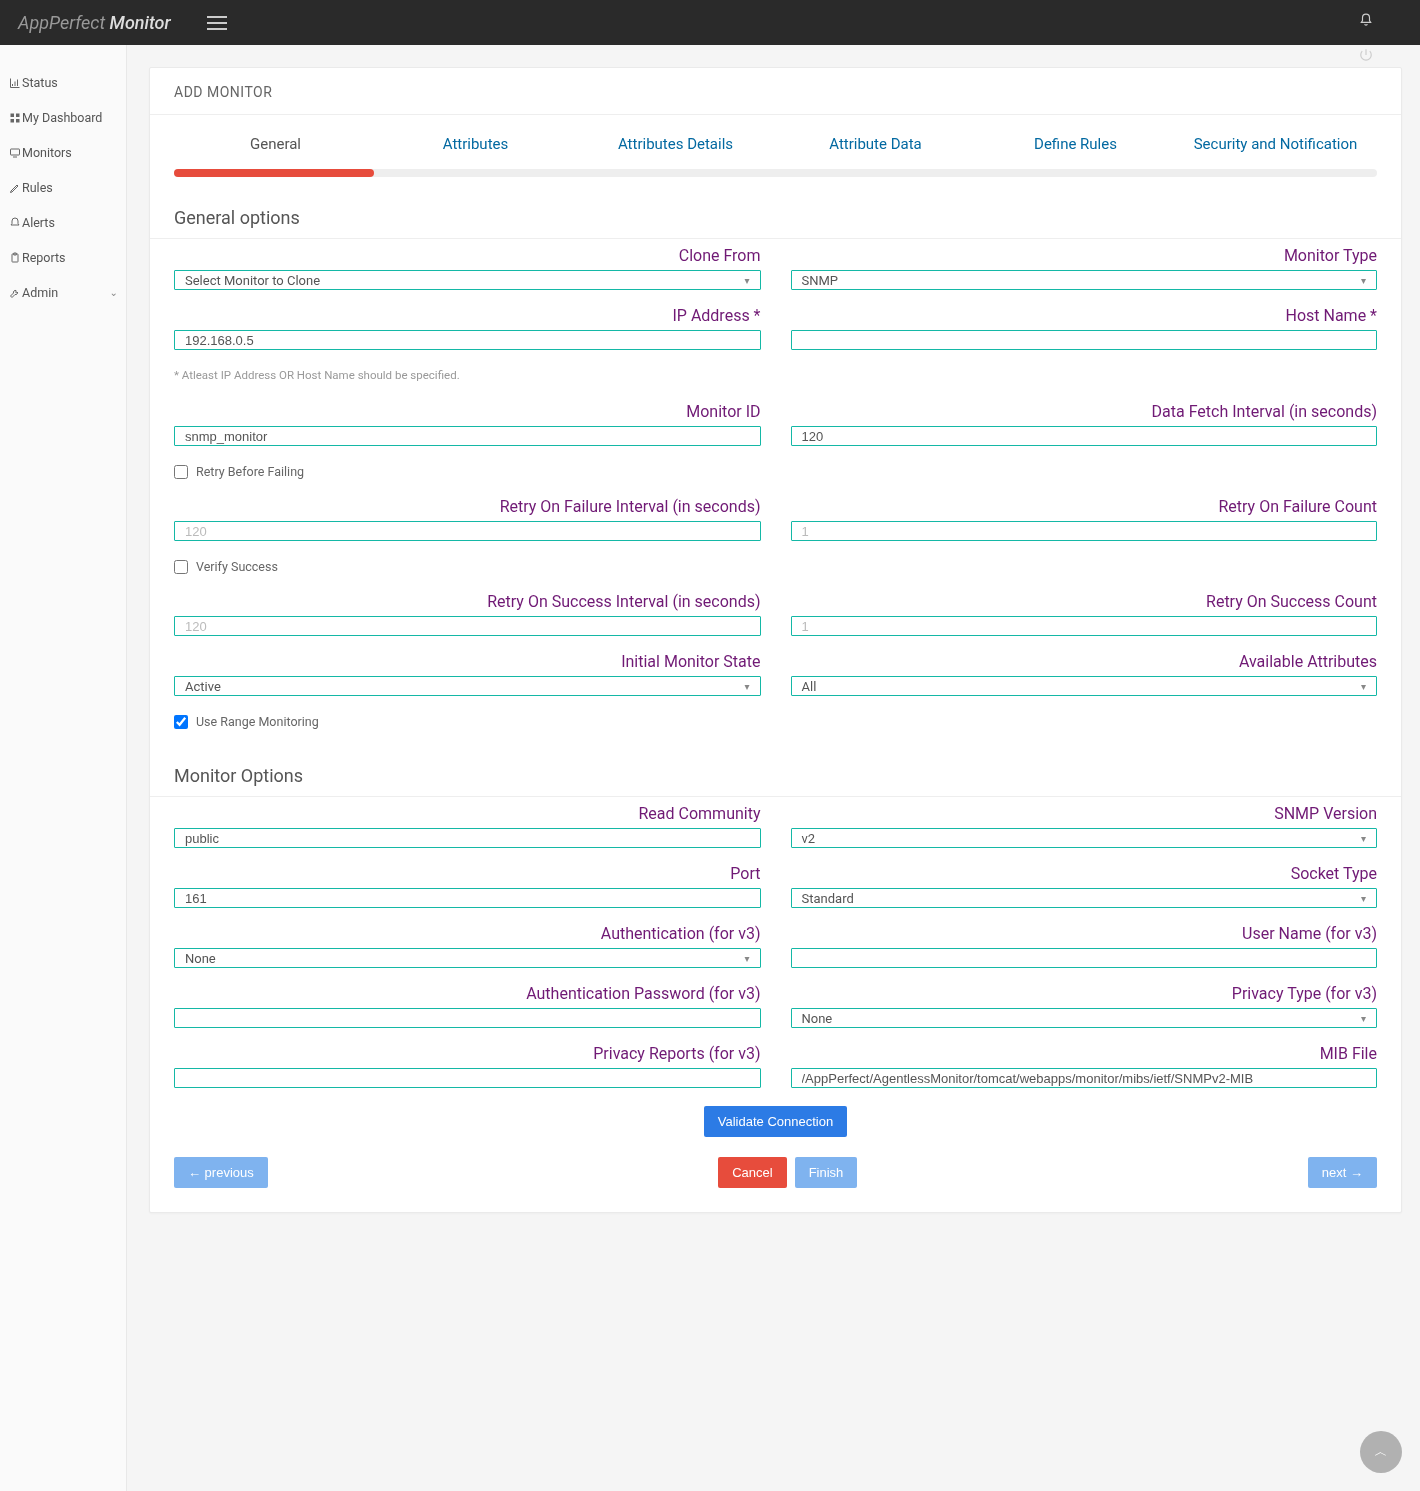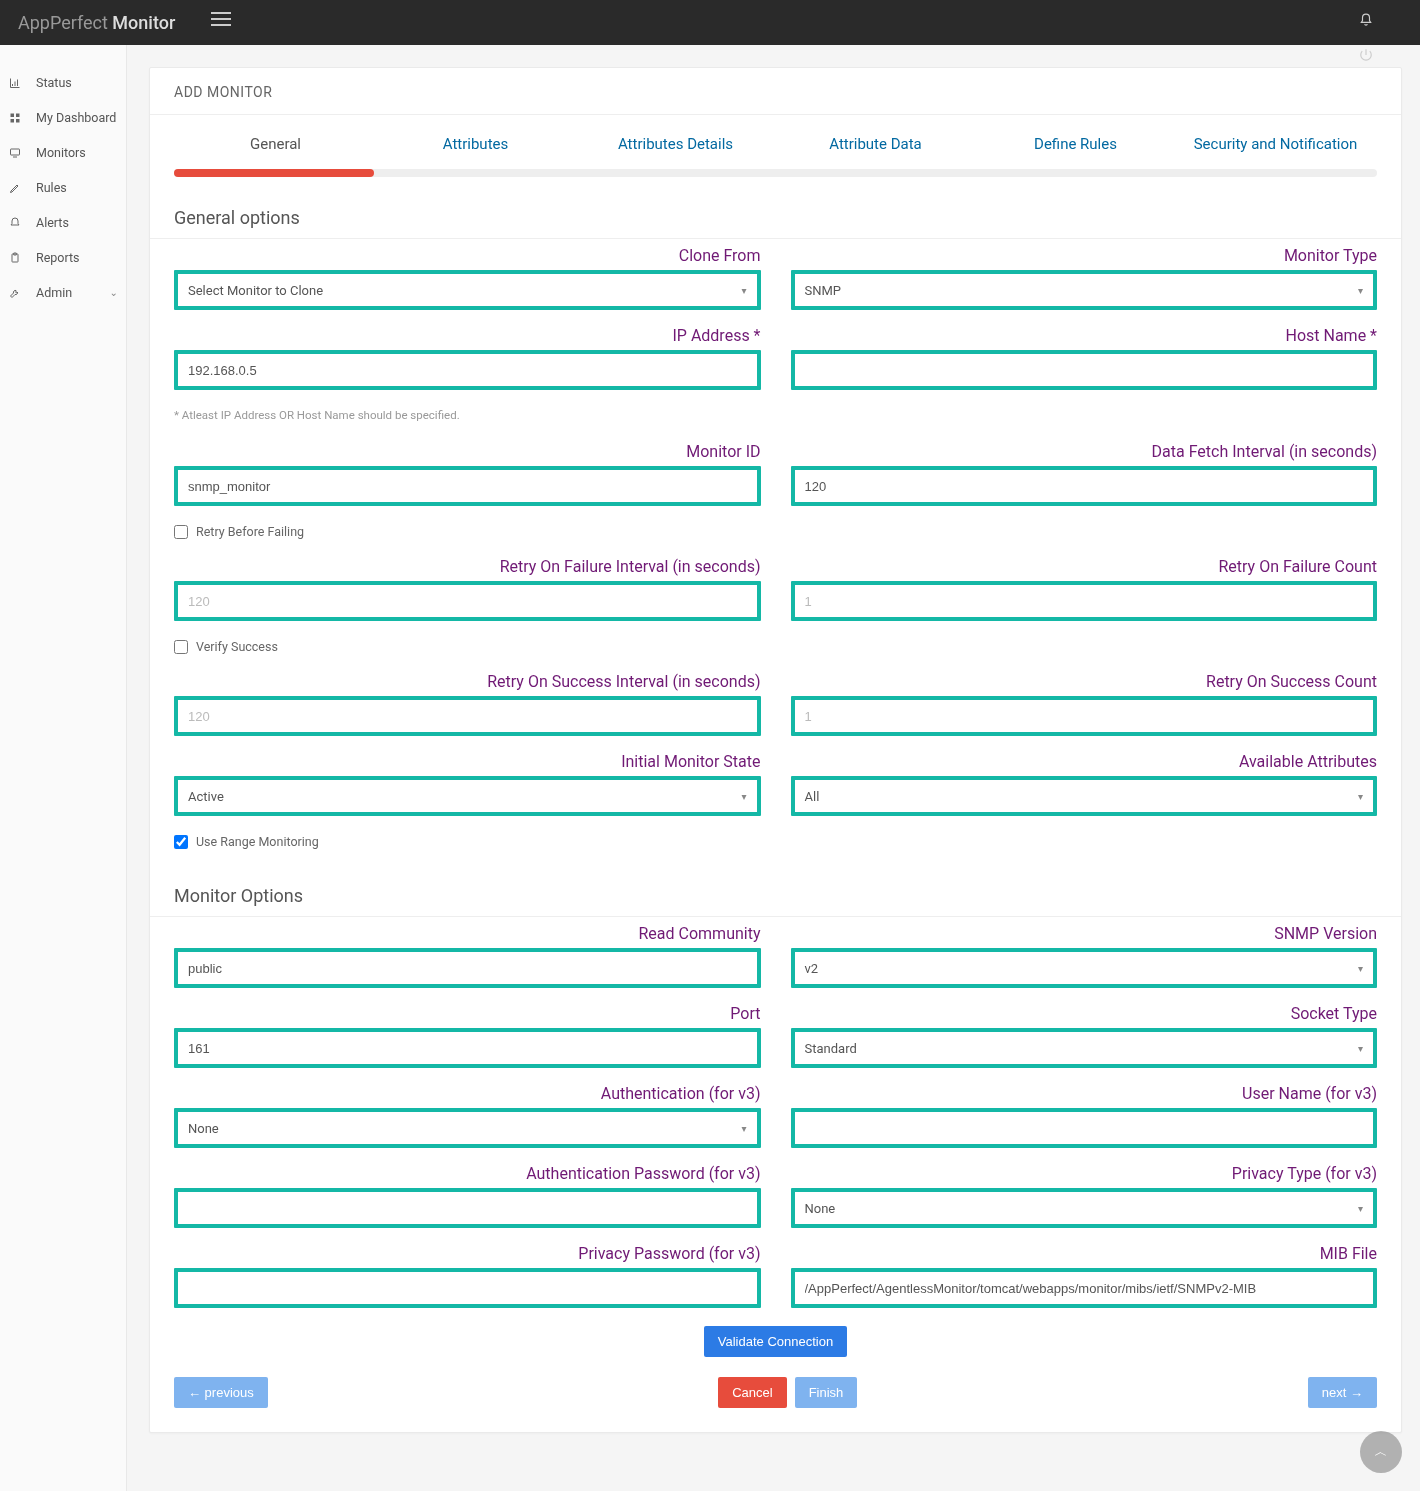--- a/index.html
+++ b/index.html
@@ -2,30 +2,30 @@
 <html><head>
 <meta charset="utf-8">
 <style>
 * { box-sizing: border-box; margin: 0; padding: 0; }
 body { font-family: -apple-system, BlinkMacSystemFont, "Segoe UI", Roboto, Helvetica, Arial, sans-serif; background: #f5f5f5; color: #555; font-size: 13px; }
 
 
 .topbar { background: #2a2a2a; color: #d0d0d0; height: 45px; display: flex; align-items: center; padding: 0 18px; justify-content: space-between; }
 .brand { font-size: 18px; color: #999; font-weight: 400; }
 .brand strong { color: #ddd; font-weight: 500; }
-.topbar-left { display: flex; align-items: flex-start; gap: 36px; }
+.topbar-left { display: flex; align-items: center; gap: 36px; font-style: italic; }
 .hamburger { width: 20px; height: 14px; display: flex; flex-direction: column; justify-content: space-between; cursor: pointer; }
 .hamburger span { height: 2px; background: #ccc; }
 .topbar-right { display: flex; align-items: center; gap: 18px; font-size: 13px; color: #ddd; flex-direction: column; }
 .topbar-right svg { cursor: pointer; }
 
 
 .page { display: flex; min-height: calc(100vh - 45px); }
 .sidebar { width: 127px; background: #fafafa; border-right: 1px solid #e8e8e8; padding-top: 20px; }
-.sidebar-item { display: flex; align-items: center; gap: 14px; padding: 10px 8px; color: #555; font-size: 12.5px; cursor: pointer; }
+.sidebar-item { display: flex; align-items: center; padding: 10px 8px; color: #555; font-size: 12.5px; cursor: pointer; }
 .sidebar-item .icon { width: 14px; display: inline-flex; justify-content: center; color: #666; }
 .sidebar-item .chev { margin-left: auto; color: #888; font-size: 10px; }
 
 .content { flex: 1; padding: 22px 18px 36px 22px; }
 .card { background: #fff; border: 1px solid #eaeaea; border-radius: 2px; box-shadow: 0 1px 2px rgba(0,0,0,0.03); padding-bottom: 24px; }
 .card-header { padding: 16px 24px 14px; font-size: 14px; letter-spacing: 0.5px; color: #666; }
 .card-divider { height: 1px; background: #eee; }
 
 
 .tabs { display: flex; padding: 12px 28px 0; gap: 5px; border-bottom: 0; color: #888; font-size: 15px; }
@@ -37,21 +37,21 @@
 
 .section-title { font-size: 18px; color: #555; padding: 6px 24px 10px; border-bottom: 1px solid #eee; margin-bottom: 7px; }
 
 
 .form-grid { display: grid; grid-template-columns: 1fr 1fr; gap: 16px 30px; padding: 0 24px 10px; }
 .field { display: flex; flex-direction: column; gap: 5px; }
 .field label { font-size: 16px; color: #701a75; text-align: right; }
 .note { font-size: 11.5px; color: #999; padding: 2px 0 4px; }
 .span2 { grid-column: 1 / span 2; }
 
-input[type=text], .select-box { height: 40px; border: 4px solid #14b8a6; padding: 0 10px; font-size: 13px; color: #555; background: #fff; border-radius: 1px; }
+input[type=text], .select-box { height: 20px; border: 1px solid #14b8a6; padding: 0 10px; font-size: 13px; color: #555; background: #fff; border-radius: 1px; }
 input[type=text]::placeholder { color: #bbb; }
 input[type=text]:disabled { background: #fff; color: #bbb; }
 .select-box { display: flex; align-items: center; justify-content: space-between; cursor: pointer; }
 .select-box .caret { font-size: 10px; color: #888; }
 
 .checkbox-row { display: flex; align-items: center; gap: 8px; padding: 2px 0; font-size: 12.5px; color: #666; }
 .checkbox-row input { width: 14px; height: 14px; cursor: pointer; }
 
 
 .btn { border: none; padding: 8px 14px; font-size: 13px; border-radius: 2px; cursor: pointer; color: #fff; }
@@ -312,21 +312,21 @@
           <input type="text" value="" style="">
         </div>
         <div class="field">
           <label>Privacy Type (for v3)</label>
           <div class="select-box">
             <span>None</span>
               <span class="caret">▾</span>
           </div>
         </div>
         <div class="field">
-          <label>Privacy Password (for v3)</label>
+          <label>Privacy Reports (for v3)</label>
           <input type="text" value="" style="">
         </div>
         <div class="field">
           <label>MIB File</label>
           <input type="text" value="/AppPerfect/AgentlessMonitor/tomcat/webapps/monitor/mibs/ietf/SNMPv2-MIB" style="">
         </div>
       </div>
 
       <div class="center-row">
         <button class="btn btn-primary">Validate Connection</button>

